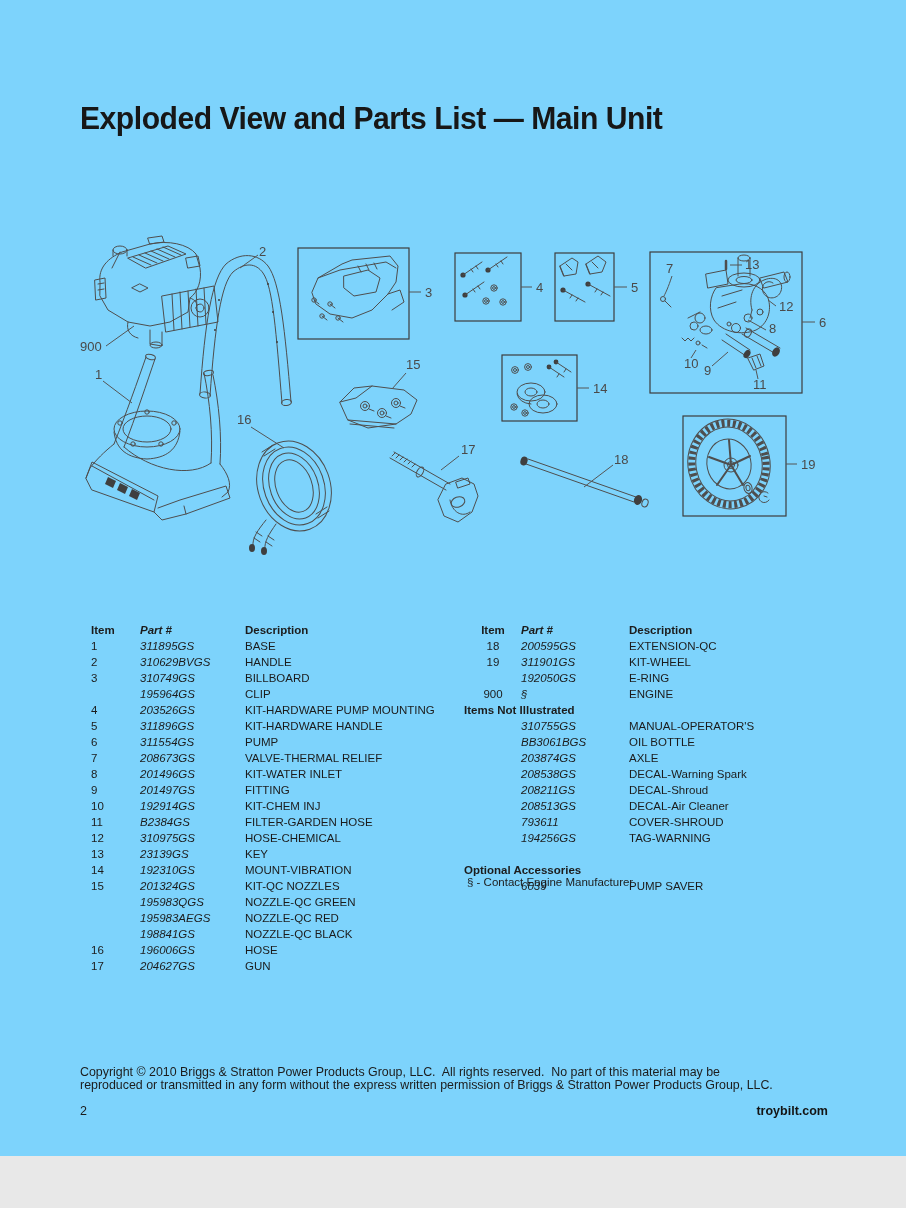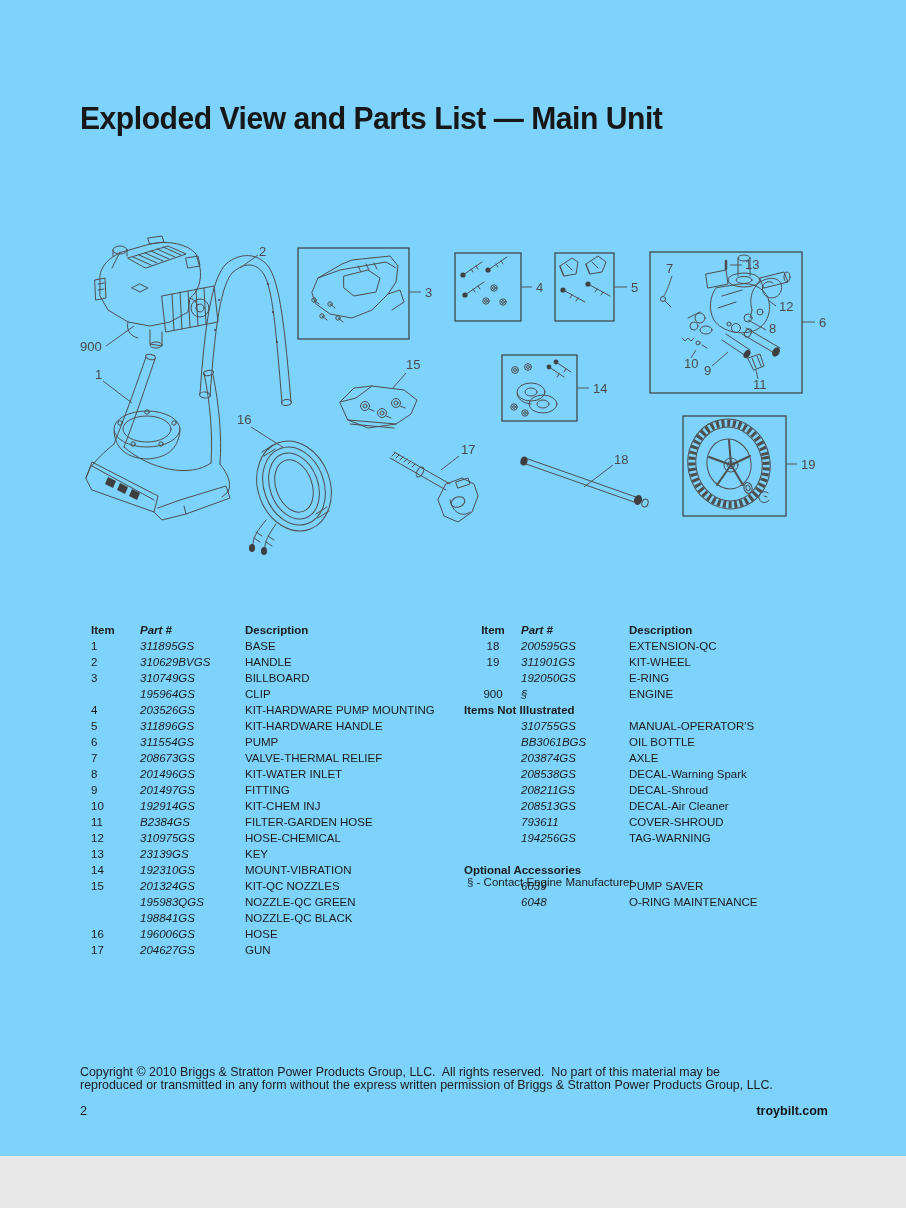--- a/index.html
+++ b/index.html
@@ -399,20 +399,25 @@
         <span class="cp">201324GS</span>
         <span class="cd">KIT-QC NOZZLES</span>
       </div>
     <div class="tr">
         <span class="ci"></span>
         <span class="cp">195983QGS</span>
         <span class="cd">NOZZLE-QC GREEN</span>
       </div>
     <div class="tr">
         <span class="ci"></span>
+        <span class="cp">195983AEGS</span>
+        <span class="cd">NOZZLE-QC RED</span>
+      </div>
+    <div class="tr">
+        <span class="ci"></span>
         <span class="cp">198841GS</span>
         <span class="cd">NOZZLE-QC BLACK</span>
       </div>
     <div class="tr">
         <span class="ci">16</span>
         <span class="cp">196006GS</span>
         <span class="cd">HOSE</span>
       </div>
     <div class="tr">
         <span class="ci">17</span>
@@ -488,25 +493,20 @@
         <span class="cp">194256GS</span>
         <span class="cd">TAG-WARNING</span>
       </div>
     <div class="blank"></div>
     <div class="tr sec">Optional Accessories</div>
     <div class="tr">
         <span class="ci"></span>
         <span class="cp">6039</span>
         <span class="cd">PUMP SAVER</span>
       </div>
-    <div class="tr">
-        <span class="ci"></span>
-        <span class="cp">6048</span>
-        <span class="cd">O-RING MAINTENANCE</span>
-      </div>
   </div>
 
   <div class="footnote">§ - Contact Engine Manufacturer</div>
 
   <div class="copy"><span>Copyright © 2010 Briggs &amp; Stratton Power Products Group, LLC.  All rights reserved.  No part of this material may be</span>
 <span>reproduced or transmitted in any form without the express written permission of Briggs &amp; Stratton Power Products Group, LLC.</span></div>
 
   <div class="pageno">2</div>
   <div class="site">troybilt.com</div>
 

